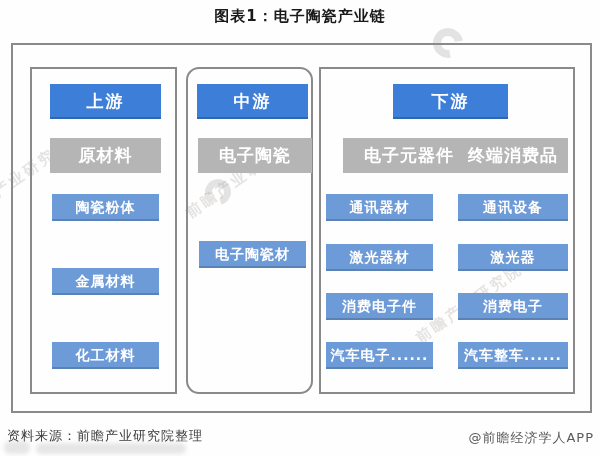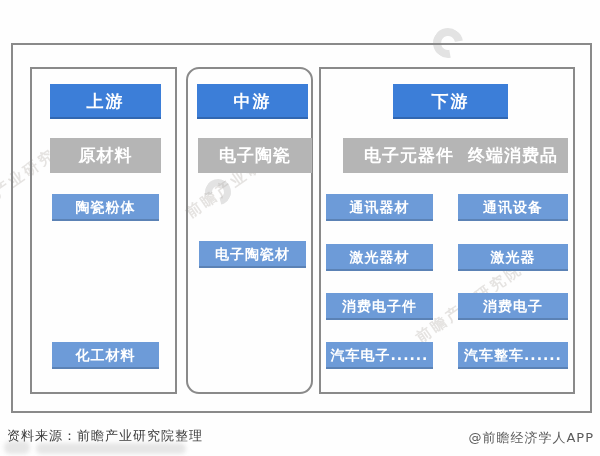--- a/index.html
+++ b/index.html
@@ -151,27 +151,29 @@
 
   <div class="wm-text" style="left:-34px; top:205px;">前瞻产业研究院</div>
   <div class="wm-text" style="left:188px; top:205px;">前瞻产业研究院</div>
   <div class="wm-text" style="left:418px; top:330px;">前瞻产业研究院</div>
   <div class="wm-logo lg" style="left:433px; top:28px;"></div>
   <div class="wm-logo md" style="left:205px; top:179px;"></div>
   <div class="wm-logo sm" style="left:458px; top:298px;"></div>
   <div class="wm-smudge" style="left:4px; top:441px; width:26px; height:13px;"></div>
   <div class="wm-smudge" style="left:36px; top:443px; width:150px; height:11px;"></div>
 
+  <div class="figure-title">图表1：电子陶瓷产业链</div>
 
   <div class="frame"></div>
 
   <div class="col col-upstream">
     <div class="box category">原材料</div>
     <div class="box header">上游</div>
     <div class="box item item-0">陶瓷粉体</div>
+    <div class="box item item-1">金属材料</div>
     <div class="box item item-2">化工材料</div>
   </div>
 
   <div class="col col-midstream">
     <div class="box header">中游</div>
     <div class="box category">电子陶瓷</div>
     <div class="box item item-0">电子陶瓷材</div>
   </div>
 
   <div class="col col-downstream">

